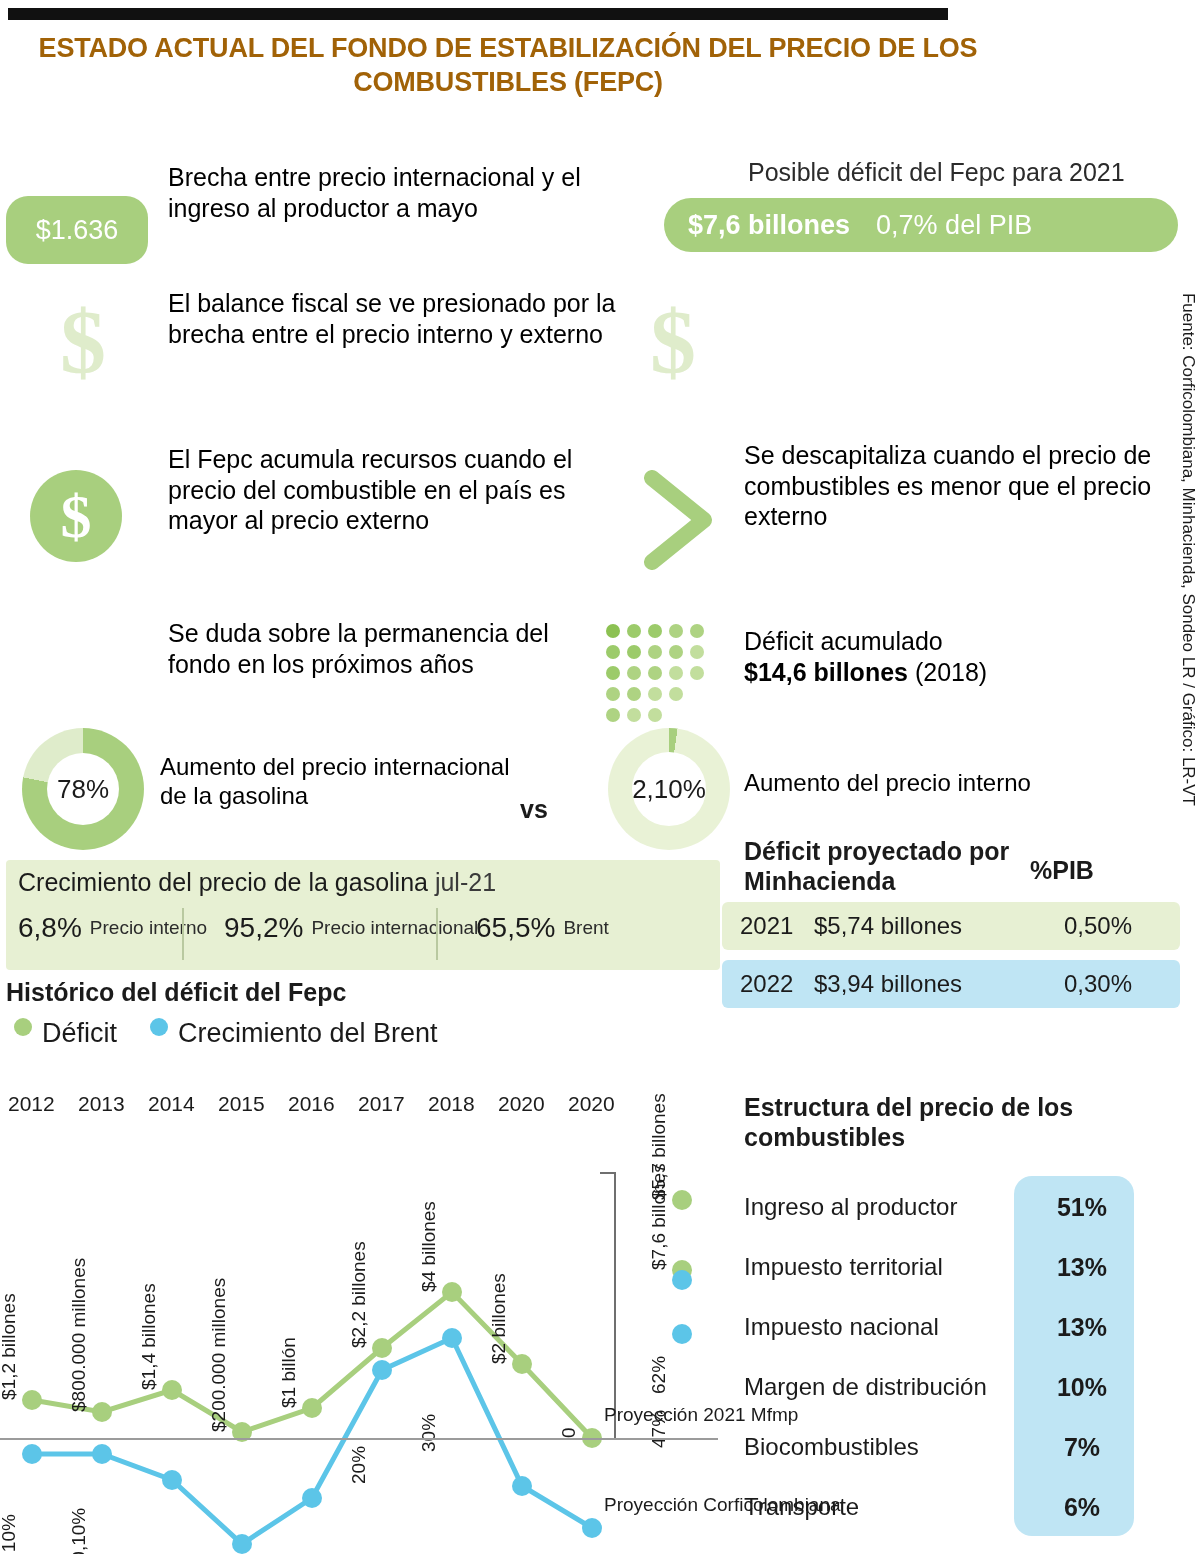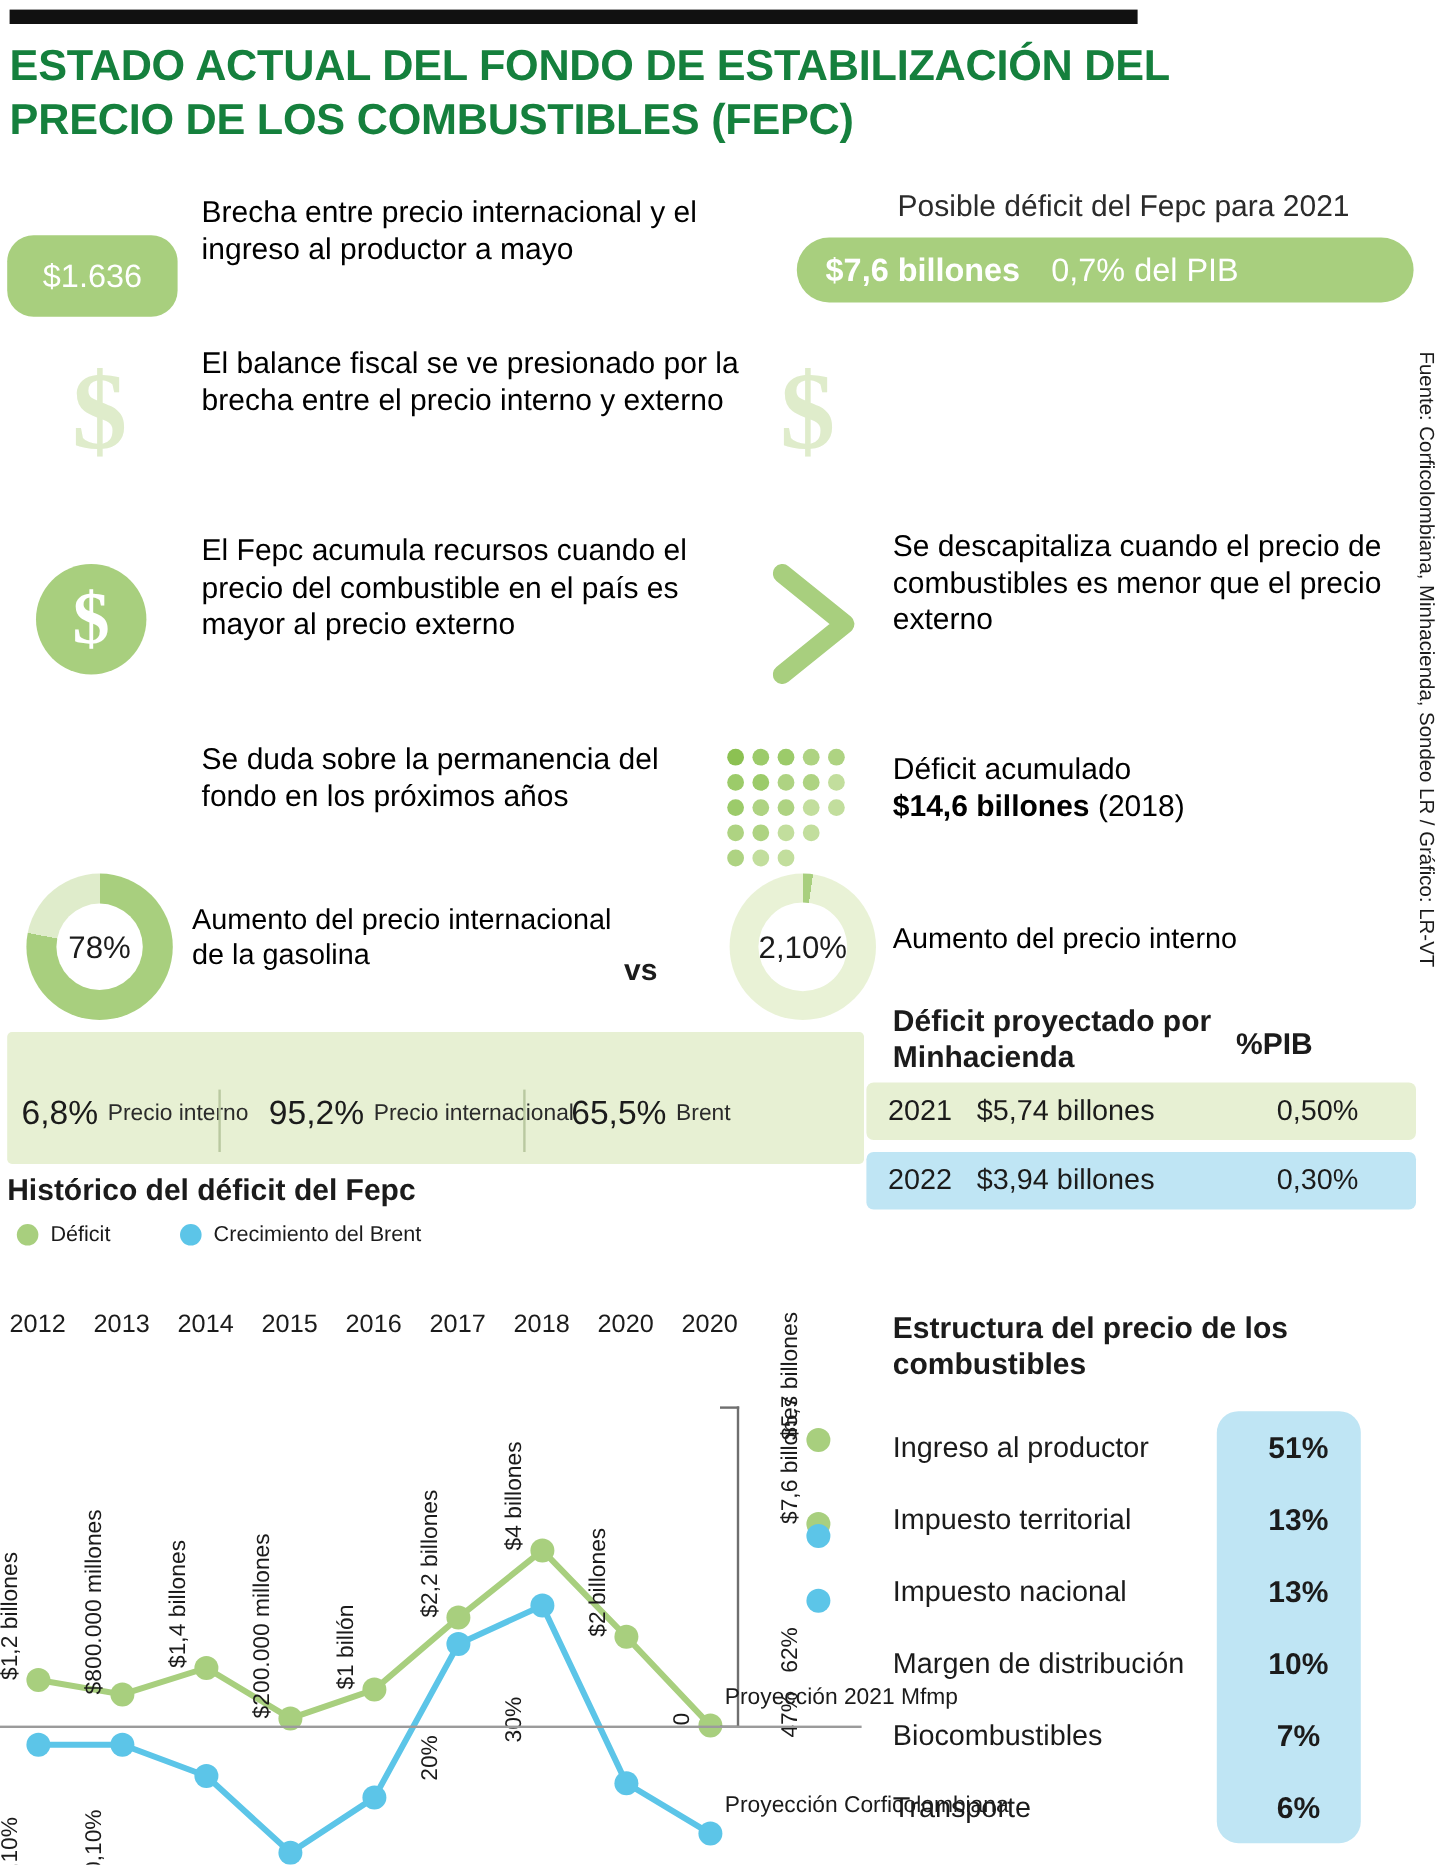--- a/index.html
+++ b/index.html
@@ -15,22 +15,22 @@
   }
   .page { position: relative; width: 1200px; height: 1554px; }
 
   
   .topbar {
     position: absolute; left: 8px; top: 8px; width: 940px; height: 12px;
     background: #111111;
   }
   .title {
     position: absolute; left: 8px; top: 32px; width: 1000px;
-    font-size: 36px; font-weight: bold; line-height: 1.25;
-    letter-spacing: -0.2px; color: #15803d;
+    font-size: 27px; font-weight: bold; line-height: 1.25;
+    letter-spacing: -0.2px; color: #a16207; text-align: center;
   }
 
   
   .body-text { font-size: 25px; line-height: 1.22; color: #000000; }
   .body-text.small { font-size: 24px; }
 
   
   .pill {
     position: absolute;
     background: #a8cf7e;
@@ -152,21 +152,21 @@
   #proj-row-0 { top: 902px; background: #e7f0d3; }
   #proj-row-1 { top: 960px; background: #bfe5f4; }
   .proj-year { width: 92px; padding-left: 18px; }
   .proj-val { width: 250px; }
   .proj-pct { width: 110px; }
 
   
   #chart-title {
     position: absolute; left: 6px; top: 978px; font-size: 25px; font-weight: bold;
   }
-  .legend { position: absolute; top: 1018px; display: flex; align-items: center; gap: 10px; font-size: 18px; }
+  .legend { position: absolute; top: 1018px; display: flex; gap: 10px; font-size: 27px; }
   #legend-1 { left: 14px; }
   #legend-2 { left: 150px; }
   .legend .swatch { width: 18px; height: 18px; border-radius: 50%; display: inline-block; }
 
   #years-row { position: absolute; left: 0px; top: 1092px; width: 600px; height: 24px; }
   .year-lbl { position: absolute; font-size: 21px; color: #1b1b1b; }
 
   #chart-area { position: absolute; left: 0px; top: 1120px; width: 730px; height: 430px; }
   #axis-line { position: absolute; left: 0px; top: 1438px; width: 718px; height: 2px; background: #9b9b9b; }
 
@@ -281,20 +281,24 @@
     </div>
   <div class="body-text" id="txt-deficit-acum">
     <div>Déficit acumulado</div>
     <div>
       <span class="b">$14,6 billones</span>
       <span>(2018)</span>
     </div>
   </div>
 
   <div id="strip-gasolina">
+    <div class="st-title">
+      <span>Crecimiento del precio de la gasolina</span>
+      <span class="light">jul-21</span>
+    </div>
     <div class="gas-cell" style="left:12px">
       <span class="gas-pct">6,8%</span>
       <span class="gas-lbl">Precio interno</span>
     </div>
     <div class="gas-div" style="left:176px"></div>
     <div class="gas-cell" style="left:218px">
       <span class="gas-pct">95,2%</span>
       <span class="gas-lbl">Precio internacional</span>
     </div>
     <div class="gas-div" style="left:430px"></div>

